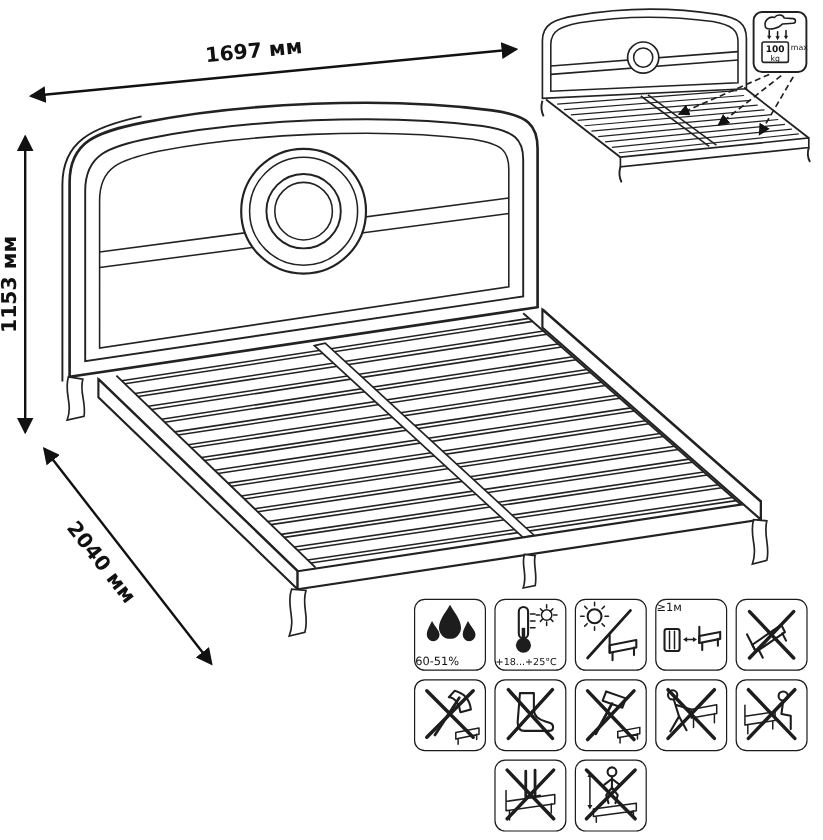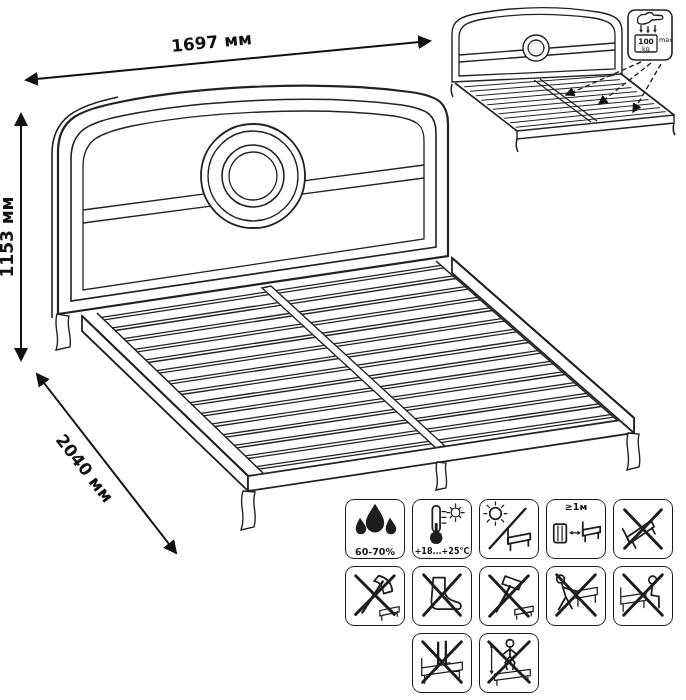--- a/index.html
+++ b/index.html
@@ -14,21 +14,21 @@
   .f1{stroke:#222;fill:none;stroke-width:1.3}
   .wf{fill:#fff;stroke:#222;stroke-width:1.8}
   .wf2{fill:#fff;stroke:#222;stroke-width:1.4}
   .dash{stroke:#222;stroke-width:1.4;fill:none;stroke-dasharray:5 3}
   
   .grid{position:absolute;left:345px;top:499px}
   .grid-row{display:flex;gap:7px;margin-bottom:7px}
   .grid-row.offset{margin-left:67px}
   .cell{width:60px;height:60px;border:1.8px solid #1b1b1b;border-radius:9px;background:#fff;position:relative;flex:0 0 auto}
   .cell svg{position:absolute;left:0;top:0;width:100%;height:100%}
-  .lbl{position:absolute;left:0;right:0;bottom:2px;text-align:center;font-size:9.5px;font-weight:bold;color:#111;line-height:1}
+  .lbl{position:absolute;left:0;right:0;bottom:2px;font-size:9.5px;font-weight:normal;color:#111;line-height:1}
   .lbl.top{bottom:auto;top:2px}
   .lbl.small{font-size:8px}
   .s{stroke:#1d1d1d;fill:none;stroke-width:1.8;stroke-linecap:round;stroke-linejoin:round}
   .w1{stroke-width:1.3}
   .w2{stroke-width:2.4}
   .w3{stroke-width:3}
   .fl{fill:#1d1d1d;stroke:none}
 </style>
 </head>
 <body>
@@ -173,21 +173,21 @@
 
   <div class="grid">
     <div class="grid-row">
 
       <div class="cell">
         <svg viewBox="0 0 60 60">
           <path class="fl" d="M30,4 C26,11 20.5,17 20.5,24 A9.5,9.5 0 0 0 39.5,24 C39.5,17 34,11 30,4 Z"></path>
           <path class="fl" d="M14.5,18 C12,23 10,26 10,30 A5.5,5.5 0 0 0 21,30 C21,26 17,23 14.5,18 Z"></path>
           <path class="fl" d="M45.5,18 C43,23 41,26 41,30 A5.5,5.5 0 0 0 52,30 C52,26 48,23 45.5,18 Z"></path>
         </svg>
-        <div class="lbl">60-70%</div>
+        <div class="lbl">60-51%</div>
       </div>
 
       <div class="cell">
         <svg viewBox="0 0 60 60">
           <rect class="s" x="20" y="6" width="8" height="27" rx="4"></rect>
           <circle class="fl" cx="24" cy="39" r="6.5"></circle>
           <rect class="fl" x="22.5" y="24" width="3" height="13"></rect>
           <path class="s w1" d="M30,12 h4 M30,18 h4 M30,24 h4"></path>
           <circle class="s w1" cx="44" cy="13" r="4.5"></circle>
           <path class="s w1" d="M44,7 V4 M44,19 V22 M38,13 H35 M50,13 H53 M40.8,9.8 L38.6,7.6 M47.2,9.8 L49.4,7.6 M40.8,16.2 L38.6,18.4 M47.2,16.2 L49.4,18.4"></path>

